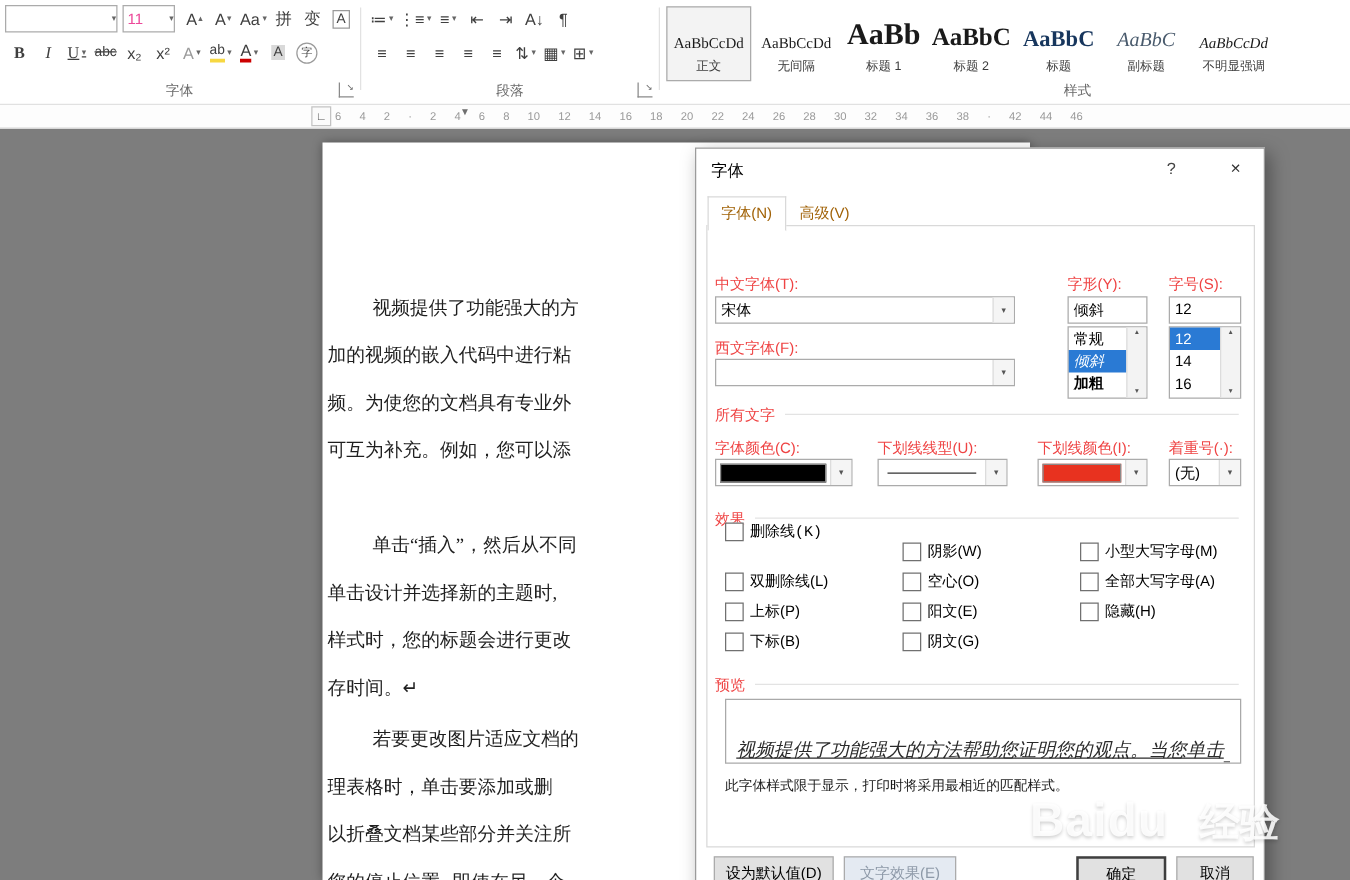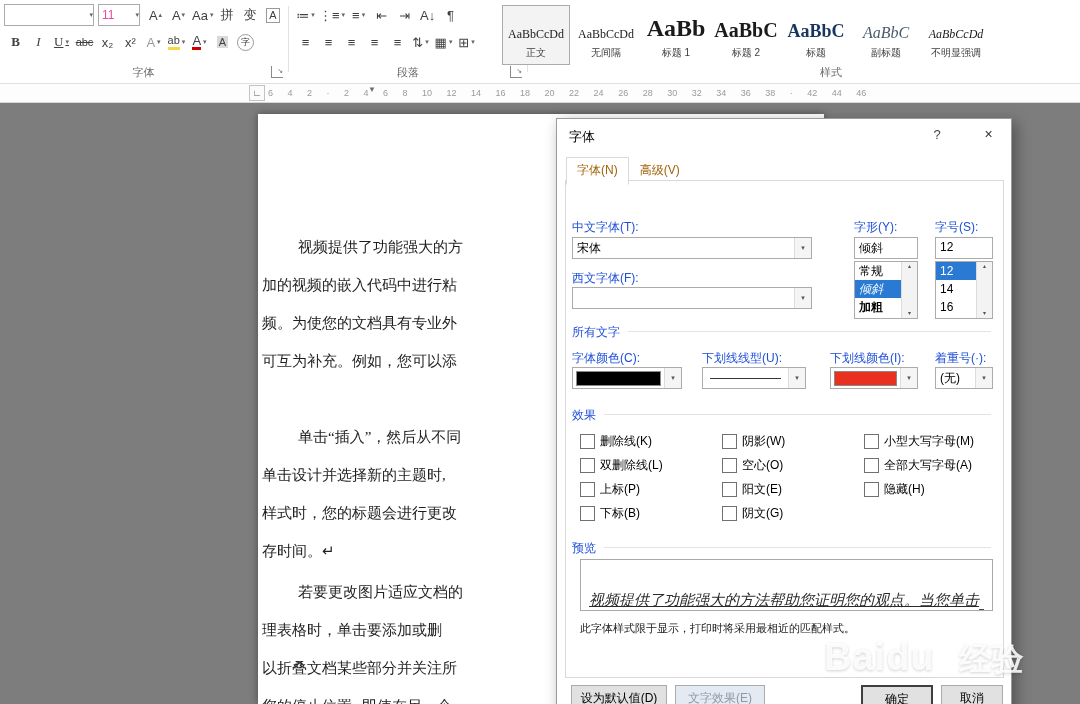--- a/index.html
+++ b/index.html
@@ -55,29 +55,29 @@
   
   .dialog{position:absolute;left:556px;top:118px;width:454px;height:600px;background:#fff;border:1px solid #9b9b9b;
     box-shadow:4px 4px 14px rgba(0,0,0,.35);z-index:10;font-size:12px;color:#000;}
   .dlg-title{position:absolute;left:12px;top:9px;font-size:13px;}
   .dlg-help{position:absolute;right:64px;top:8px;font-size:13px;color:#444;width:20px;text-align:center;}
   .dlg-close{position:absolute;right:0;top:0;width:45px;height:30px;font-size:14px;color:#333;text-align:center;line-height:30px;}
   .dlg-tabs{position:absolute;left:9px;top:38px;display:flex;z-index:3;}
   .dtab{padding:4px 10px 5px;font-size:12px;color:#a16207;border:1px solid transparent;}
   .dtab.active{background:#fff;border:1px solid #d9d9d9;border-bottom:1px solid #fff;}
   .tab-page{position:absolute;left:8px;top:61px;width:437px;height:496px;border:1px solid #d9d9d9;background:#fff;}
-  .flabel{position:absolute;font-size:12px;color:#1d4ed8;white-space:nowrap;text-align:right;}
+  .flabel{position:absolute;font-size:12px;color:#ef4444;white-space:nowrap;text-align:right;}
   .combo{position:absolute;height:22px;border:1px solid #ababab;background:#fff;display:flex;align-items:center;box-sizing:border-box;}
   .combo .cval{flex:1;padding:0 4px;font-size:12px;overflow:hidden;white-space:nowrap;}
   .combo .drop{width:16px;align-self:stretch;border-left:1px solid #dcdcdc;background:#f5f5f5;display:flex;align-items:center;justify-content:center;font-size:7px;color:#555;}
   .edit{position:absolute;height:22px;border:1px solid #ababab;background:#fff;box-sizing:border-box;font-size:12px;padding:2px 4px;}
   .list{position:absolute;border:1px solid #ababab;background:#fff;box-sizing:border-box;}
   .opt{height:18px;line-height:18px;padding:0 4px;font-size:12px;margin-right:15px;white-space:nowrap;overflow:hidden;}
   .opt.sel{background:#2a7ad4;color:#fff;}
-  .opt.bold{font-weight:bold;} .opt.italic{font-style:italic;}
+  .opt.bold{font-weight:bold;font-family:Liberation Mono, monospace;} .opt.italic{font-style:italic;}
   .sb{position:absolute;right:0;top:0;bottom:0;width:15px;border-left:1px solid #dcdcdc;background:#f3f3f3;}
   .sb .sa{position:absolute;left:0;right:0;height:9px;text-align:center;font-size:6px;color:#555;line-height:9px;}
   .sb .sa.up{top:0;} .sb .sa.dn{bottom:0;}
   .swatch{flex:1;height:13px;margin:0 3px;border:1px solid #8a8a8a;}
   .sw-black{background:#000;} .sw-red{background:#e8321f;}
   .uline-sample{flex:1;height:1px;background:#333;margin:0 7px;}
   .sect-line{position:absolute;height:1px;background:#e3e3e3;}
   .chk{position:absolute;display:flex;align-items:center;font-size:12px;white-space:nowrap;}
   .chk .box{width:13px;height:13px;border:1px solid #707070;background:#fff;margin-right:5px;flex:0 0 auto;}
   .preview-box{position:absolute;border:1px solid #a9a9a9;display:flex;align-items:flex-end;padding:0 8px;overflow:hidden;box-sizing:border-box;}
@@ -230,21 +230,21 @@
       <span class="icon-btn">
           <span>⊞</span>
           <span class="caret">▾</span>
         </span>
     </div>
     <div class="group-label">段落</div>
     <div class="launcher"><span>↘</span></div>
   </div>
   <div class="vdiv" style="left:527px;"></div>
 
-  <div class="group" style="left:498px;width:500px;overflow:hidden;">
+  <div class="group" style="left:529px;width:500px;overflow:hidden;">
     <div class="chips">
       <div class="chip sel c1">
         <div class="chip-prev">AaBbCcDd</div>
         <div class="chip-label">正文</div>
       </div>
       <div class="chip c2">
         <div class="chip-prev">AaBbCcDd</div>
         <div class="chip-label">无间隔</div>
       </div>
       <div class="chip c3">
@@ -381,21 +381,21 @@
     <div class="combo" style="left:369px;top:186px;width:58px;">
       <span class="cval">(无)</span>
       <span class="drop">
           <span>▾</span>
         </span>
     </div>
 
     <div class="flabel" style="left:6px;top:226px;">效果</div>
     <div class="sect-line" style="left:38px;top:233px;width:387px;"></div>
 
-    <label class="chk" style="left:14px;top:252px;">
+    <label class="chk" style="left:14px;top:236px;font-family:Liberation Mono, monospace;">
         <span class="box"></span>
         <span>删除线(K)</span>
       </label>
     <label class="chk" style="left:14px;top:276px;">
         <span class="box"></span>
         <span>双删除线(L)</span>
       </label>
     <label class="chk" style="left:14px;top:300px;">
         <span class="box"></span>
         <span>上标(P)</span>

